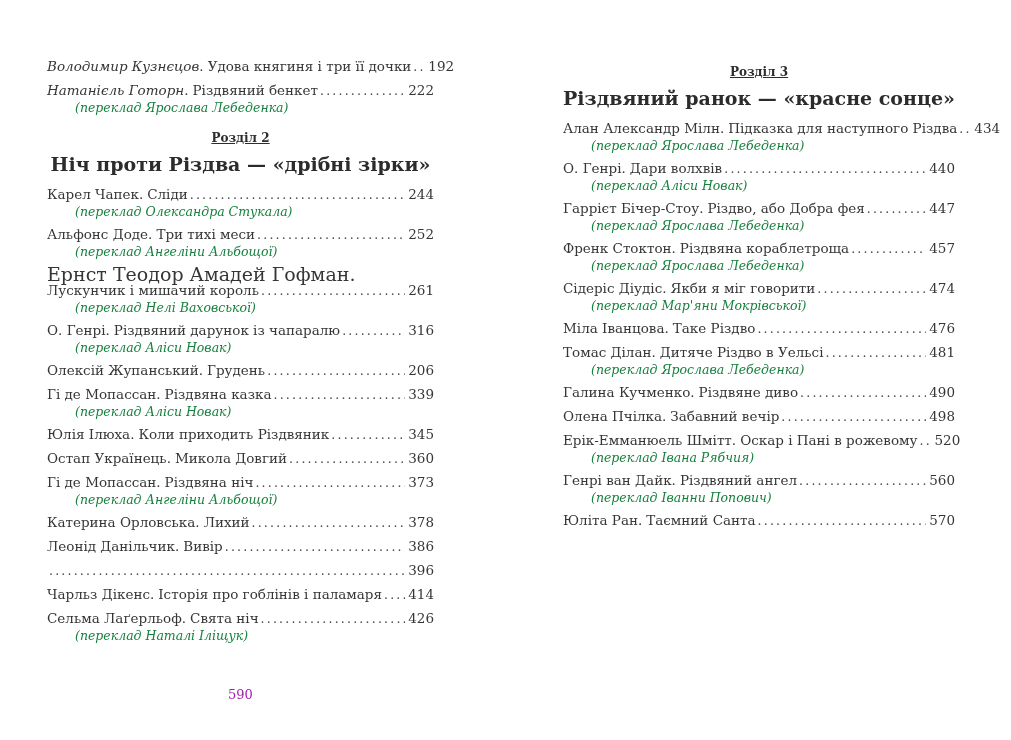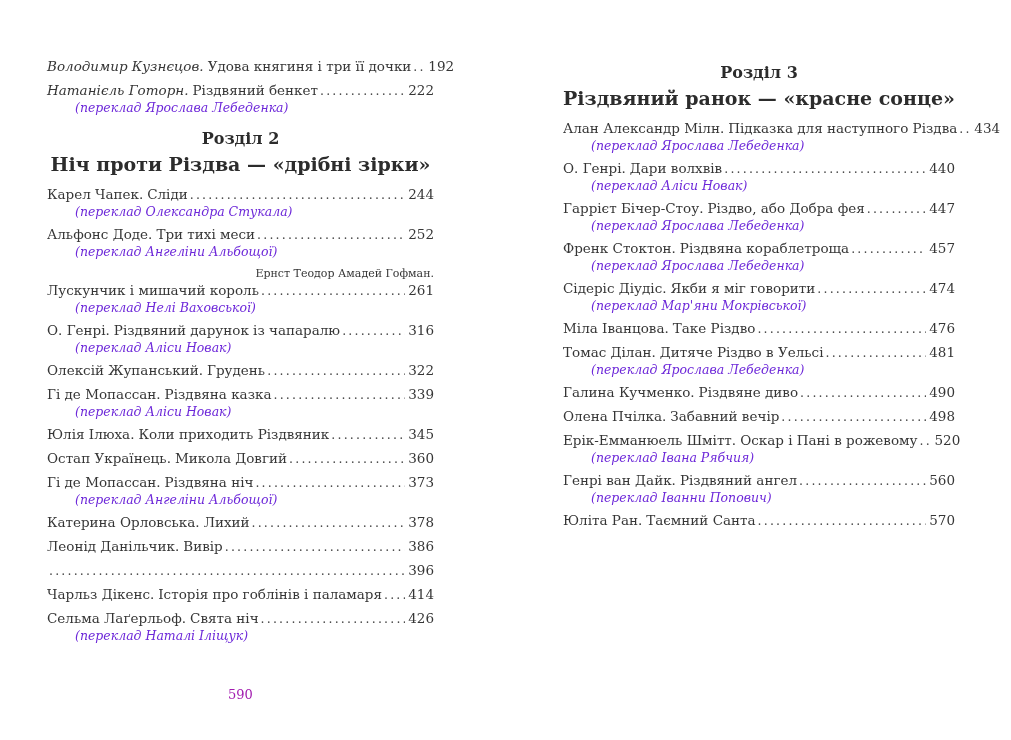--- a/index.html
+++ b/index.html
@@ -31,23 +31,22 @@
     margin-bottom: 7px;
   }
   .line {
     display: flex;
     align-items: flex-start;
     white-space: nowrap;
     font-size: 13.5px;
     line-height: 16px;
   }
   .pre-line {
-    font-size: 11px;
+    font-size: 19px;
     line-height: 16px;
-    text-align: right;
   }
   .text { flex: 0 1 auto; }
   .author { margin-right: 4px; }
   .author.em { font-style: italic; }
   .dots {
     flex: 1 1 auto;
     overflow: hidden;
     margin: 0 3px 0 2px;
     min-width: 12px;
   }
@@ -60,32 +59,33 @@
   .pg {
     flex: 0 0 auto;
     text-align: right;
   }
   .translator {
     padding-left: 28px;
     font-style: italic;
     font-size: 12.5px;
     line-height: 15px;
     margin-top: 1px;
-    color: #6d28d9;
+    color: #15803d;
   }
   .section {
     text-align: center;
     margin: 15px 0 13px 0;
     color: #2c2c2c;
   }
   .sec-title {
     font-weight: bold;
-    font-size: 16px;
+    font-size: 12px;
     line-height: 17px;
     margin-bottom: 9px;
+    text-decoration: underline;
   }
   .sec-subtitle {
     font-weight: bold;
     font-size: 19px;
     line-height: 17px;
   }
   .section:first-child { margin-top: 6px; }
   .folio {
     position: absolute;
     left: 47px;
@@ -165,21 +165,21 @@
       <span class="pg">316</span>
     </div>
     <div class="translator">(переклад Аліси Новак)</div>
   </div>
 
   <div class="entry">
 
     <div class="line">
       <span class="text"><span class="author">Олексій Жупанський.</span><span class="title">Грудень</span></span>
       <span class="dots"></span>
-      <span class="pg">322</span>
+      <span class="pg">206</span>
     </div>
 
   </div>
 
   <div class="entry">
 
     <div class="line">
       <span class="text"><span class="author">Гі де Мопассан.</span><span class="title">Різдвяна казка</span></span>
       <span class="dots"></span>
       <span class="pg">339</span>

